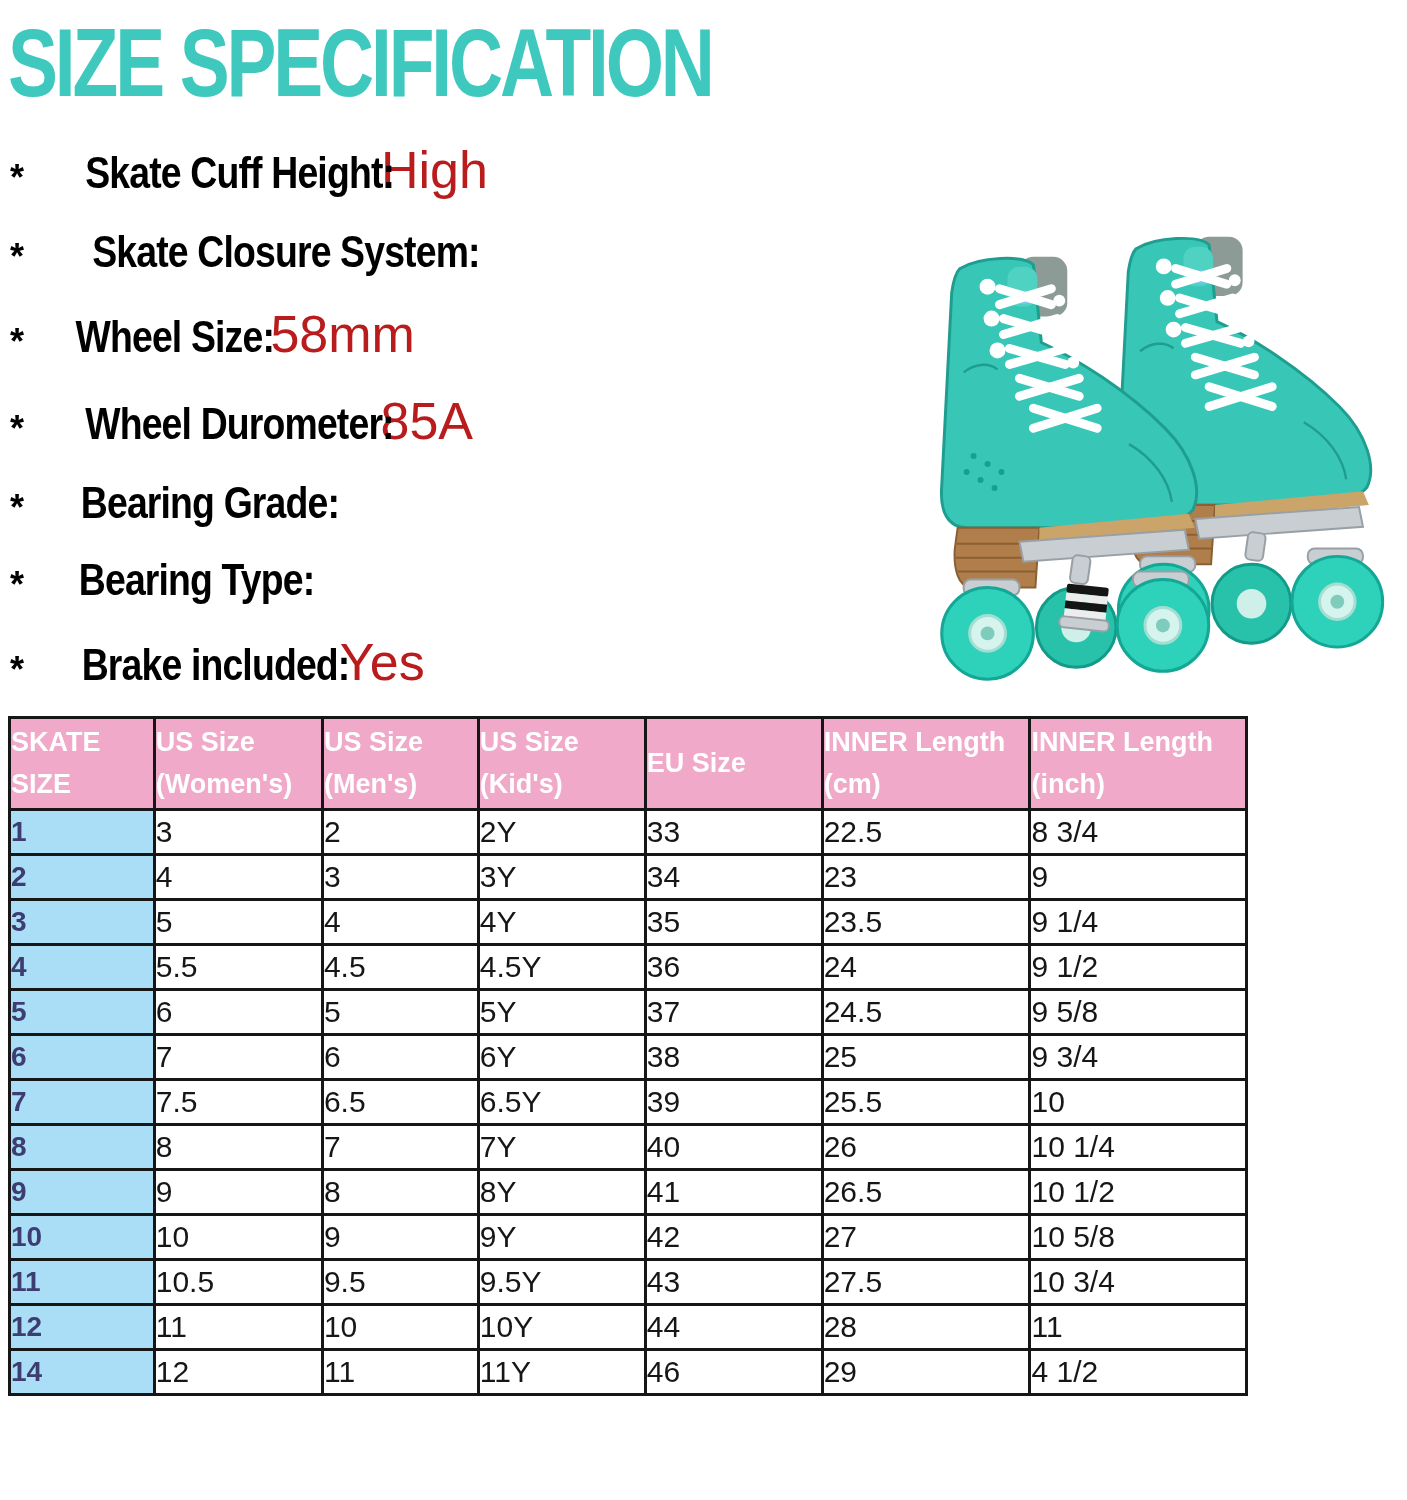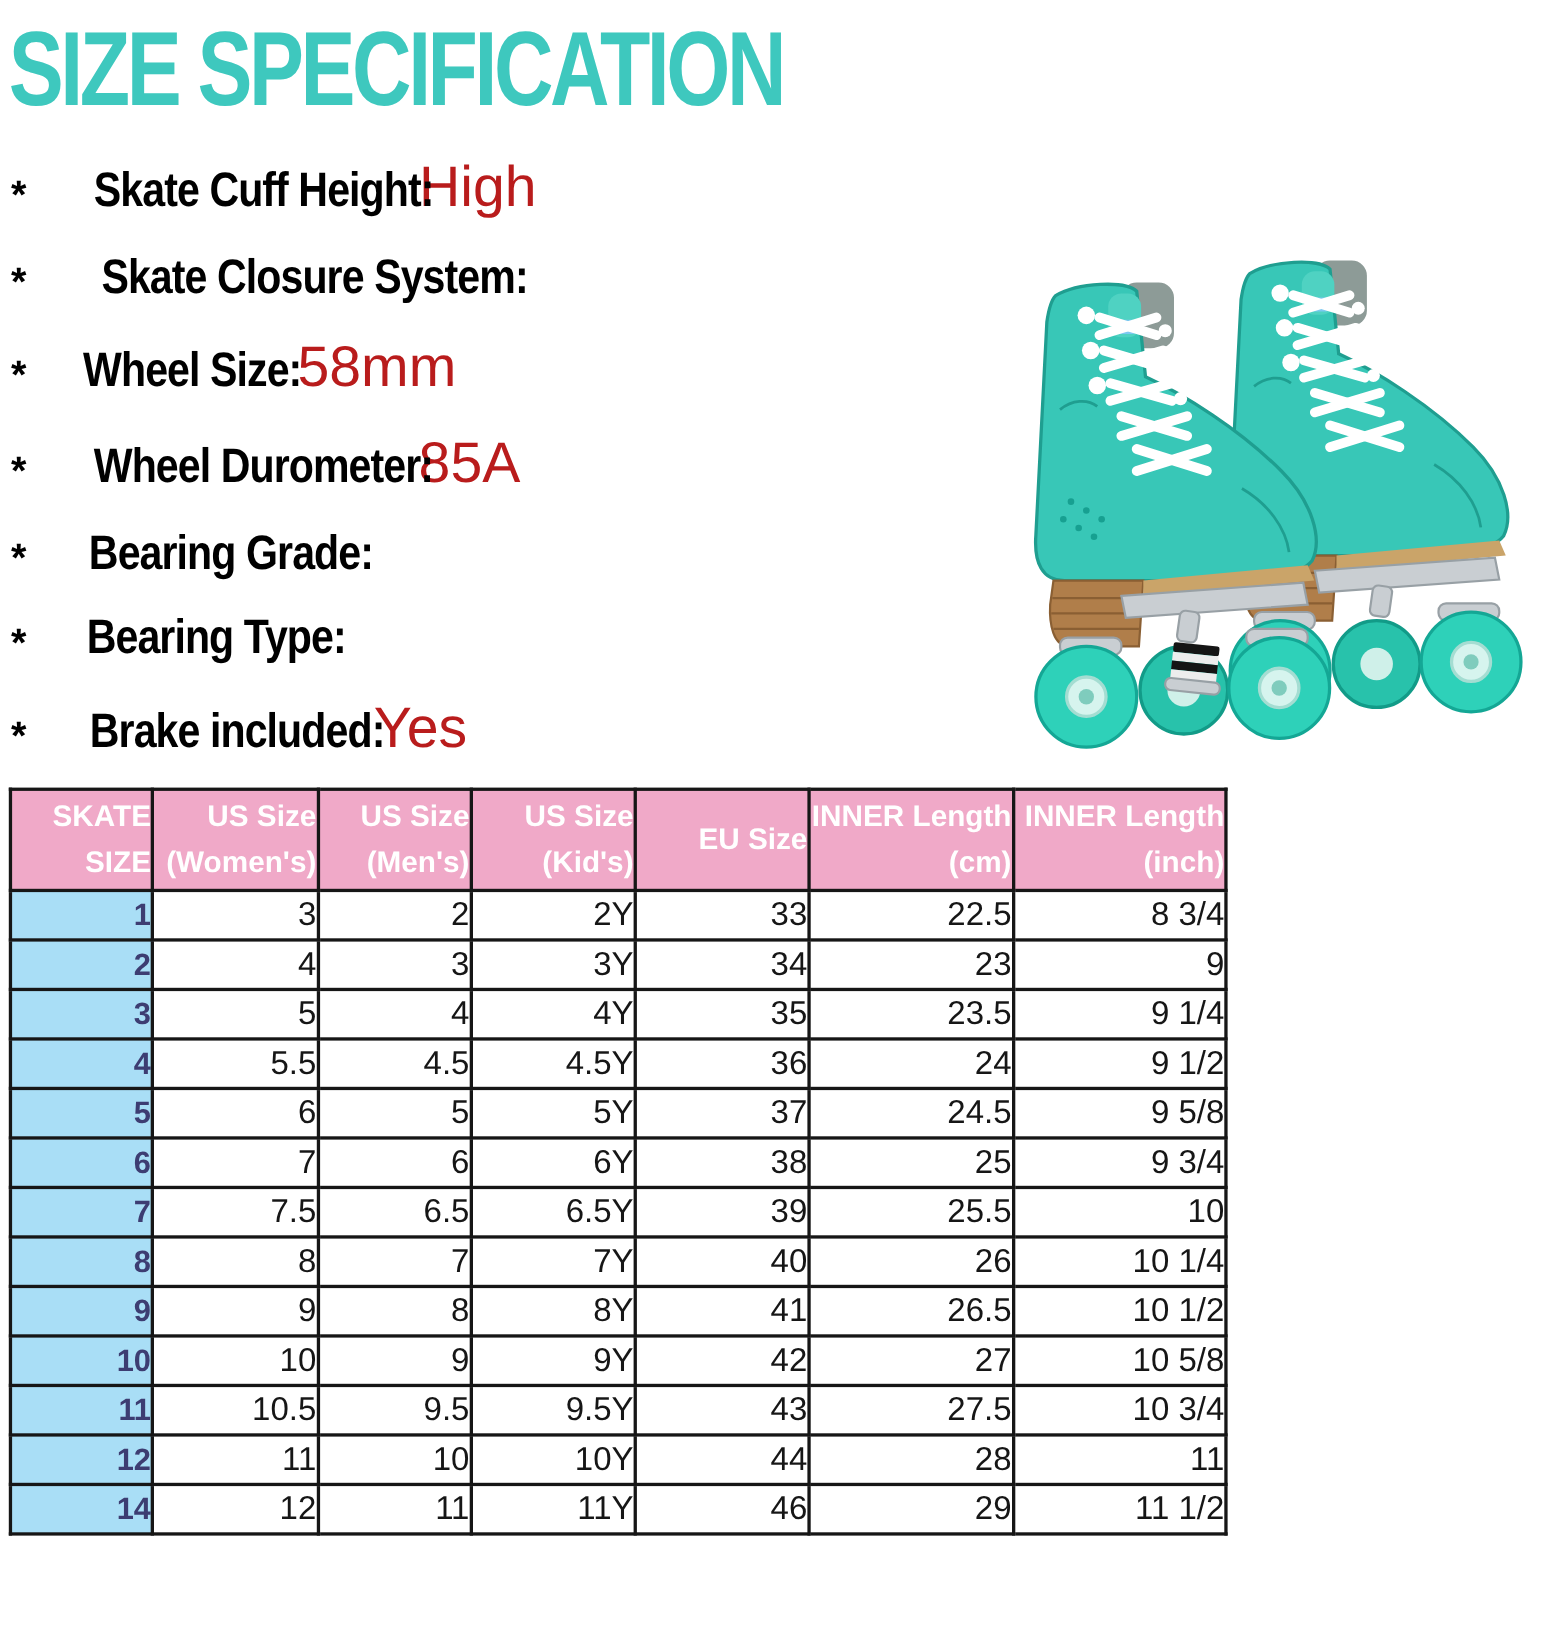--- a/index.html
+++ b/index.html
@@ -24,22 +24,22 @@
   .specs{margin:30px 0 0 10px;position:relative;z-index:2;}
   .spec-item{display:flex;align-items:baseline;margin-bottom:27px;white-space:nowrap;}
   .bullet{width:48px;font-size:36px;font-weight:700;color:#000;transform:translateY(2px);}
   .spec-label{
     font-size:44px;font-weight:800;color:#000;letter-spacing:-1px;
     display:inline-block;transform:scaleX(0.85);transform-origin:left baseline;
   }
   .spec-value{font-size:52px;color:#b91c1c;}
   .product{position:absolute;left:872px;top:236px;margin:0;z-index:1;}
   .size-table{
-    position:absolute;left:8px;top:716px;width:1108px;z-index:3;background:#fff;
-    border-collapse:collapse;table-layout:fixed;text-align:right;
+    position:absolute;left:8px;top:716px;width:1240px;z-index:3;background:#fff;
+    border-collapse:collapse;table-layout:fixed;text-align:left;
   }
   .size-table th,.size-table td{border:3px solid var(--table-border);padding:0;}
   .size-table thead th{
     background:var(--header-pink);color:#fff;font-size:27px;font-weight:700;
     height:92px;line-height:1.55;vertical-align:middle;
   }
   .size-table tbody td{font-size:30px;color:#161616;height:45px;line-height:1;vertical-align:middle;}
   .size-table tbody td.size-col{
     background:var(--cell-blue);color:var(--first-col-text);font-weight:700;font-size:28px;
   }
@@ -310,18 +310,18 @@
           <td>28</td>
           <td>11</td>
         </tr>
         <tr>
           <td class="size-col">14</td>
           <td>12</td>
           <td>11</td>
           <td>11Y</td>
           <td>46</td>
           <td>29</td>
-          <td>11 1/2</td>
+          <td>4 1/2</td>
         </tr>
       </tbody>
   </table>
 
 </div>
 
 </body></html>

